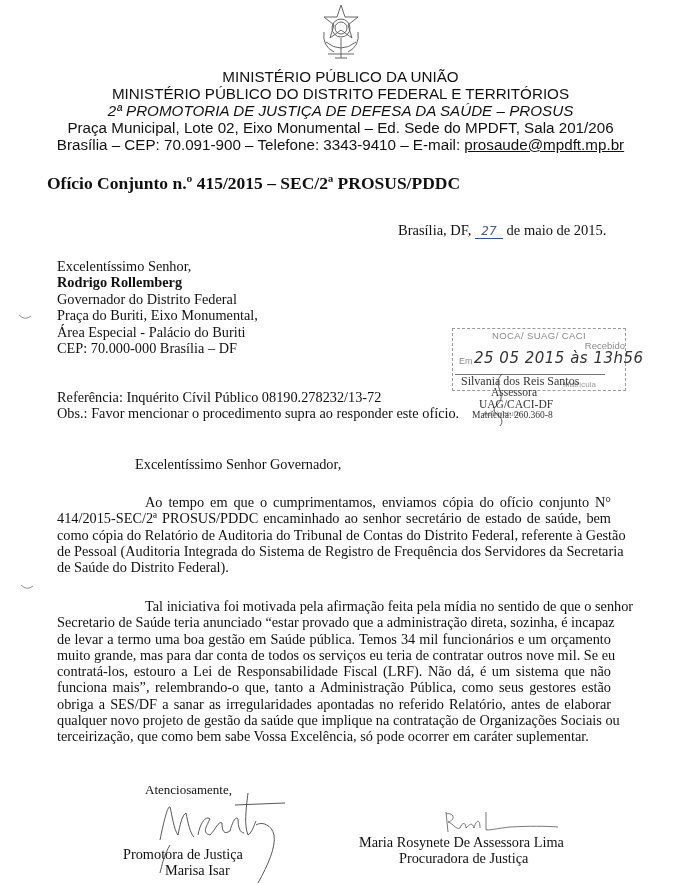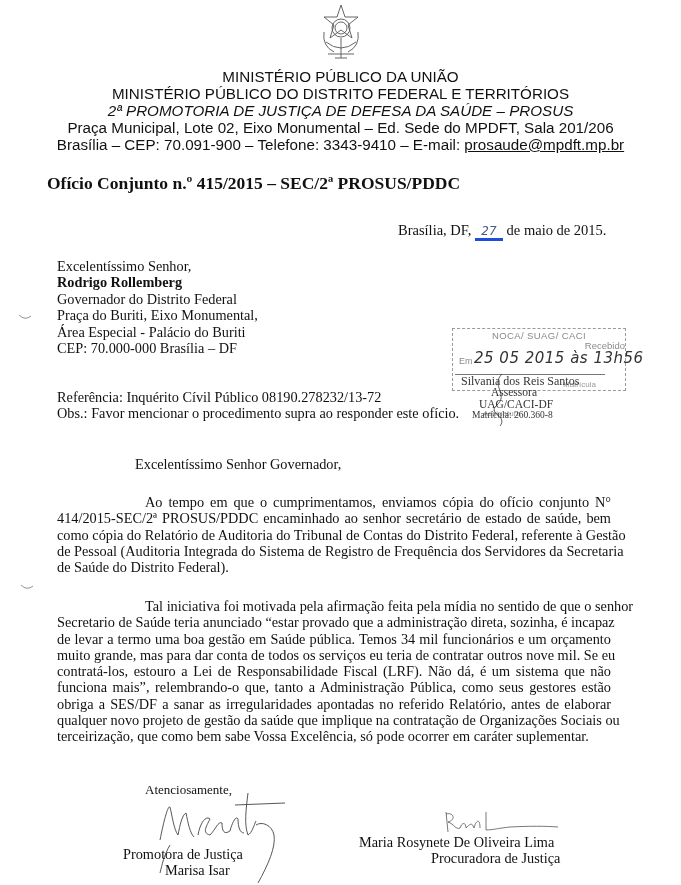--- a/index.html
+++ b/index.html
@@ -13,21 +13,21 @@
   .lh { position: absolute; left: 0; width: 681px; text-align: center; font-size: 15.2px; line-height: 17px; }
   #lh1 { top: 68px; }
   #lh2 { top: 85px; }
   #lh3 { top: 102px; font-style: italic; }
   #lh4 { top: 119px; }
   #lh5 { top: 136px; }
   #lh5 .email { text-decoration: underline; }
 
   #oficio-title { left: 47px; top: 173px; font-size: 17.5px; font-weight: bold; }
   #date-line { left: 398px; top: 222px; font-size: 14.5px; }
-  #date-day { display: inline-block; width: 28px; text-align: center; border-bottom: 3px solid #1d4ed8; color: #4a5a8a; font-style: italic; font-family: "DejaVu Sans", sans-serif; font-size: 12px; line-height: 14px; }
+  #date-day { display: inline-block; width: 28px; text-align: center; border-bottom: 1px solid #1d4ed8; color: #4a5a8a; font-style: italic; font-family: "DejaVu Sans", sans-serif; font-size: 12px; line-height: 14px; }
 
   .addr { left: 57px; font-size: 14.3px; line-height: 16.5px; }
   #addr-salutation { top: 258px; }
   #addr-name { top: 274px; font-weight: bold; }
   #addr-title { top: 291px; }
   #addr-street { top: 307px; }
   #addr-area { top: 324px; }
   #addr-cep { top: 340px; }
 
   
@@ -55,21 +55,21 @@
   .para .line { display: block; text-align: justify; text-align-last: justify; white-space: nowrap; height: 16.3px; }
   .para .line.last { text-align-last: left; }
   .para .line.indent { padding-left: 88px; }
   #para1 { top: 494px; }
   #para2 { top: 598px; }
 
   #closing { left: 145px; top: 782px; font-size: 13px; }
   #sig1-name { left: 165px; top: 862px; font-size: 14.3px; text-align: right; }
   #sig1-role { left: 123px; top: 846px; font-size: 14.3px; }
   #sig2-name { left: 359px; top: 834px; font-size: 14.3px; }
-  #sig2-role { left: 399px; top: 850px; font-size: 14.3px; margin-left: 32px; }
+  #sig2-role { left: 399px; top: 850px; font-size: 14.3px; }
   #signature1 { position: absolute; left: 140px; top: 785px; width: 150px; height: 100px; }
   #signature2 { position: absolute; left: 440px; top: 808px; width: 120px; height: 30px; }
 
   .margin-mark { position: absolute; width: 14px; height: 8px; }
 </style>
 </head>
 <body>
 
 <svg id="crest" viewBox="0 0 46 66">
   <g fill="none" stroke="#555" stroke-width="0.9">
@@ -158,21 +158,21 @@
 </svg>
 <div class="abs serif" id="sig1-name">Marisa Isar</div>
 <div class="abs serif" id="sig1-role">Promotora de Justiça</div>
 
 <svg id="signature2" viewBox="0 0 120 30">
   <g fill="none" stroke="#555" stroke-width="0.8">
     <path d="M6,4 L8,24 M6,6 C14,4 16,12 8,14 C14,16 16,22 20,20 C22,14 26,14 26,20 C30,16 32,14 34,20 C36,12 40,10 40,20"></path>
     <path d="M46,4 L46,22 C52,22 60,20 70,19 C90,18 105,18 118,19"></path>
   </g>
 </svg>
-<div class="abs serif" id="sig2-name">Maria Rosynete De Oliveira Lima</div>
+<div class="abs serif" id="sig2-name">Maria Rosynete De Assessora Lima</div>
 <div class="abs serif" id="sig2-role">Procuradora de Justiça</div>
 
 <svg class="margin-mark" style="left:18px;top:313px" viewBox="0 0 14 8">
     <path d="M1,2 Q7,8 13,3" fill="none" stroke="#777" stroke-width="0.8"></path>
   </svg>
 <svg class="margin-mark" style="left:20px;top:583px" viewBox="0 0 14 8">
     <path d="M1,2 Q7,8 13,3" fill="none" stroke="#777" stroke-width="0.8"></path>
   </svg>
 
 </body></html>

